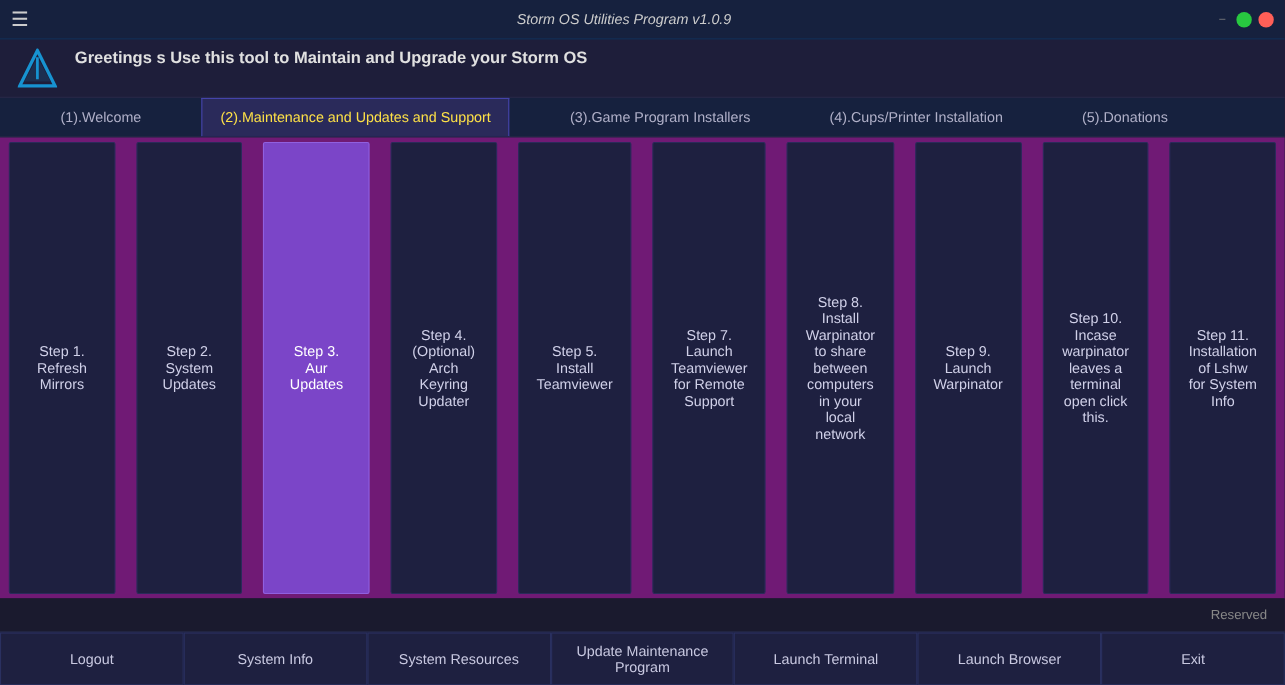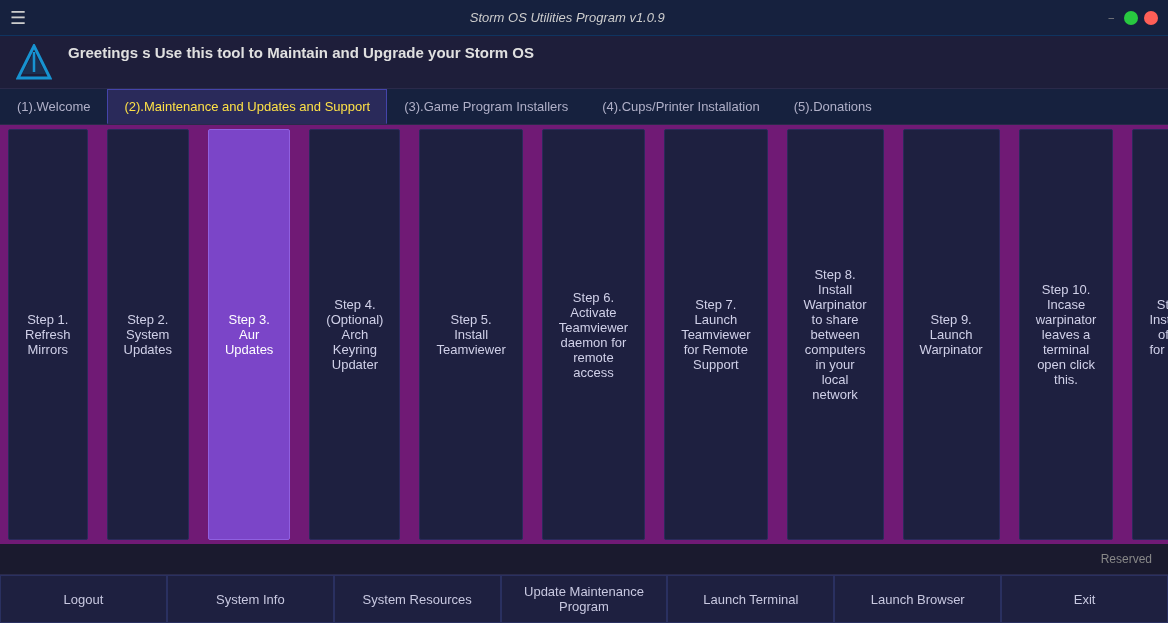--- a/index.html
+++ b/index.html
@@ -106,20 +106,21 @@
 
     .tab {
       padding: 8px 16px;
       font-size: 13px;
       color: #b0b0c8;
       cursor: pointer;
       border: 1px solid transparent;
       white-space: nowrap;
       display: flex;
       align-items: center;
+      margin-left: 38px;
     }
 
     .tab.active {
       background-color: #2a2a5a;
       color: #fde047;
       border: 1px solid #4444aa;
       border-bottom: 1px solid #2a2a5a;
     }
 
     
@@ -222,21 +223,20 @@
   <div class="tab">(4).Cups/Printer Installation</div>
   <div class="tab">(5).Donations</div>
 </div>
 
 <div class="main-content">
 <button class="step-button">Step 1. Refresh Mirrors</button>
     <button class="step-button">Step 2. System Updates</button>
     <button class="step-button highlighted">Step 3. Aur Updates</button>
     <button class="step-button">Step 4. (Optional) Arch Keyring Updater</button>
     <button class="step-button">Step 5. Install Teamviewer</button>
-    <button class="step-button">Step 6. Activate Teamviewer daemon for remote access</button>
     <button class="step-button">Step 7. Launch Teamviewer for Remote Support</button>
     <button class="step-button">Step 8. Install Warpinator to share between computers in your local network</button>
     <button class="step-button">Step 9. Launch Warpinator</button>
     <button class="step-button">Step 10. Incase warpinator leaves a terminal open click this.</button>
     <button class="step-button">Step 11. Installation of Lshw for System Info</button>
   </div>
 
 <div class="reserved-row">Reserved</div>
 
 <div class="bottom-bar">

